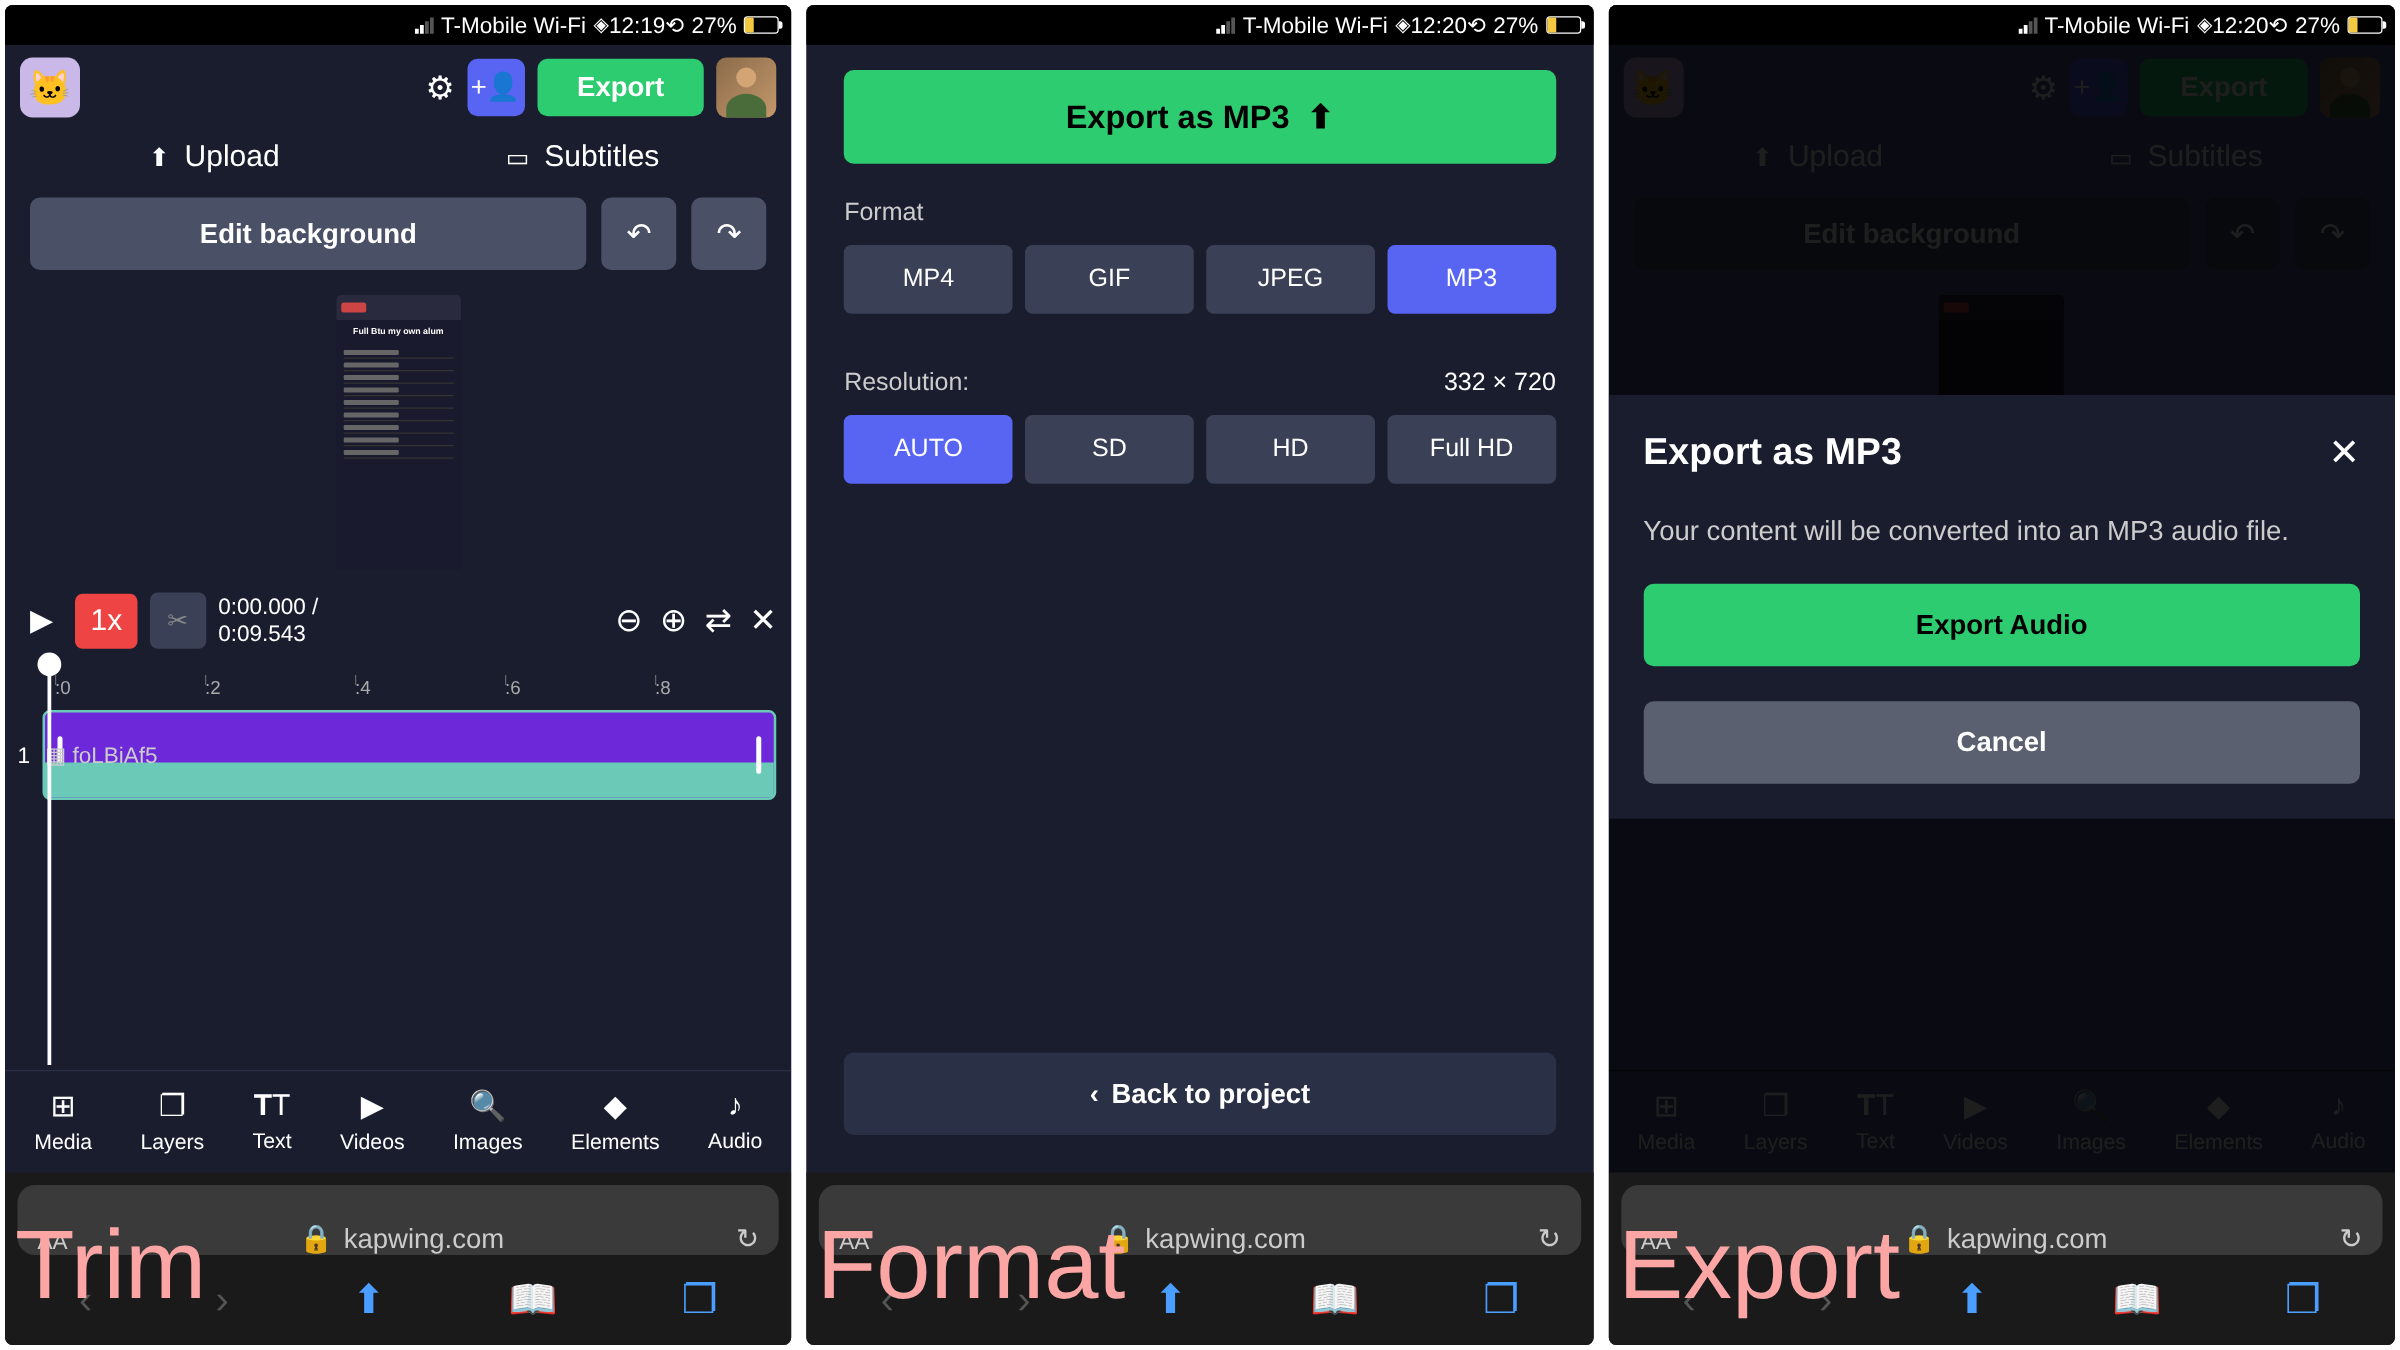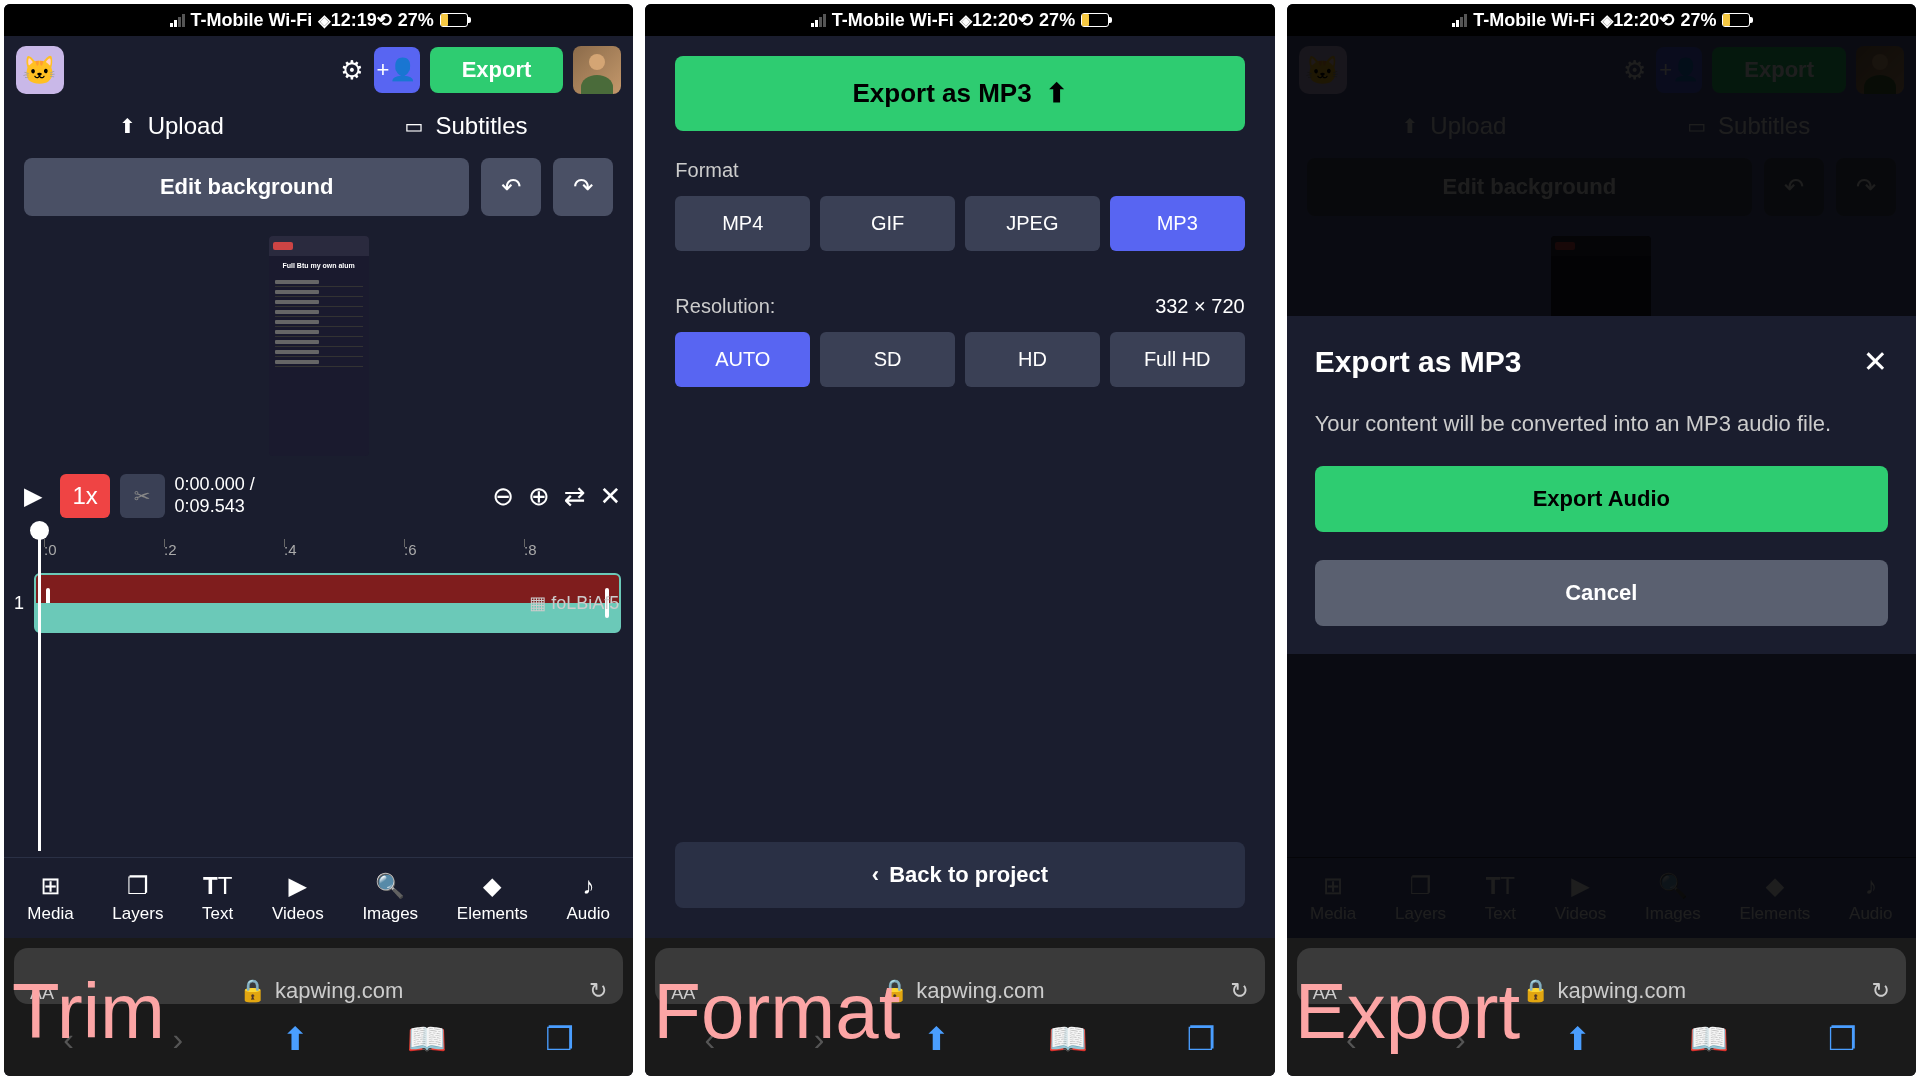--- a/index.html
+++ b/index.html
@@ -1,18 +1,18 @@
 <!DOCTYPE html>
 <html><head>
 <meta charset="utf-8">
 <style>
 *{margin:0;padding:0;box-sizing:border-box;font-family:-apple-system,BlinkMacSystemFont,Arial,sans-serif}
 body{background:#fff;width:1920px;height:1080px;display:flex;gap:12px;padding:4px;overflow:hidden}
 .phone{flex:1;background:#1a1d2e;border-radius:6px;position:relative;display:flex;flex-direction:column;overflow:hidden}
-.status-bar{height:32px;background:#000;color:#fff;display:flex;align-items:center;justify-content:center;padding:0 10px;font-size:18px;font-weight:700}
+.status-bar{height:32px;background:#000;color:#fff;display:flex;align-items:center;justify-content:flex-end;padding:0 10px;font-size:18px;font-weight:400}
 .status-left,.status-right{display:flex;align-items:center;gap:6px}
 .signal-bars{display:inline-flex;align-items:flex-end;gap:1px}
 .bar{width:3px;background:#fff}
 .bar.b1{height:4px}.bar.b2{height:7px}.bar.b3{height:10px;background:#555}.bar.b4{height:13px;background:#555}
 .wifi{font-size:16px}
 .batt{display:flex;align-items:center;gap:3px}
 .batt-icon{width:28px;height:14px;border:1.5px solid #fff;border-radius:3px;position:relative;display:flex;align-items:center}
 .batt-icon:after{content:"";position:absolute;right:-4px;top:3px;width:3px;height:6px;background:#fff;border-radius:0 2px 2px 0}
 .batt-fill{width:27%;height:100%;background:#f5c842;border-radius:1px}
 .app{flex:1;display:flex;flex-direction:column;position:relative}
@@ -47,21 +47,21 @@
 .zoom-btns{display:flex;gap:14px;margin-left:auto}
 .zoom-btns button{background:none;border:none;color:#fff;font-size:26px;cursor:pointer}
 .ruler{position:relative;height:28px;color:#aaa;font-size:15px}
 .ruler-mark{position:absolute;top:0}
 .ruler-mark:before{content:"";position:absolute;left:0;top:-2px;width:1px;height:8px;background:#666}
 .playhead{position:absolute;left:34px;top:0;width:3px;height:320px;background:#fff;z-index:5}
 .playhead:before{content:"";position:absolute;top:-10px;left:-8px;width:19px;height:19px;background:#fff;border-radius:50%}
 .timeline-area{position:relative;padding:10px 0;margin-top:5px}
 .track-row{display:flex;align-items:center;height:68px;margin-bottom:6px}
 .track-num{width:30px;text-align:center;color:#fff;font-size:18px}
-.track-clip{flex:1;margin-right:12px;height:60px;background:#7f1d1d;border:2px solid #6bc9b8;border-radius:6px;position:relative;display:flex;align-items:center;justify-content:flex-end;color:#ccc;font-size:18px}
+.track-clip{flex:1;margin-right:12px;height:72px;background:#6d28d9;border:2px solid #6bc9b8;border-radius:6px;position:relative;display:flex;align-items:center;justify-content:flex-start;color:#ccc;font-size:18px}
 .track-clip-fill{position:absolute;bottom:0;left:0;right:0;height:28px;background:#6bc9b8}
 .clip-handle{position:absolute;top:50%;transform:translateY(-50%);width:4px;height:30px;background:#fff;border-radius:2px}
 .clip-handle.left{left:10px}.clip-handle.right{right:10px}
 .bottom-tools{display:flex;justify-content:space-around;padding:14px 4px;border-top:1px solid #2a3045}
 .tool-item{display:flex;flex-direction:column;align-items:center;gap:4px;color:#fff;font-size:17px;cursor:pointer}
 .tool-item .icon{font-size:24px}
 .browser-bar{background:#1a1a1a;padding:10px}
 .url-bar{background:#3a3a3a;border-radius:14px;height:56px;display:flex;align-items:flex-end;padding:0 16px;gap:16px;color:#ccc;font-size:22px}
 .url-text{flex:1;text-align:center;display:flex;align-items:center;justify-content:center;gap:8px}
 .safari-toolbar{display:flex;justify-content:space-around;padding:16px 0 8px;background:#1a1a1a}

